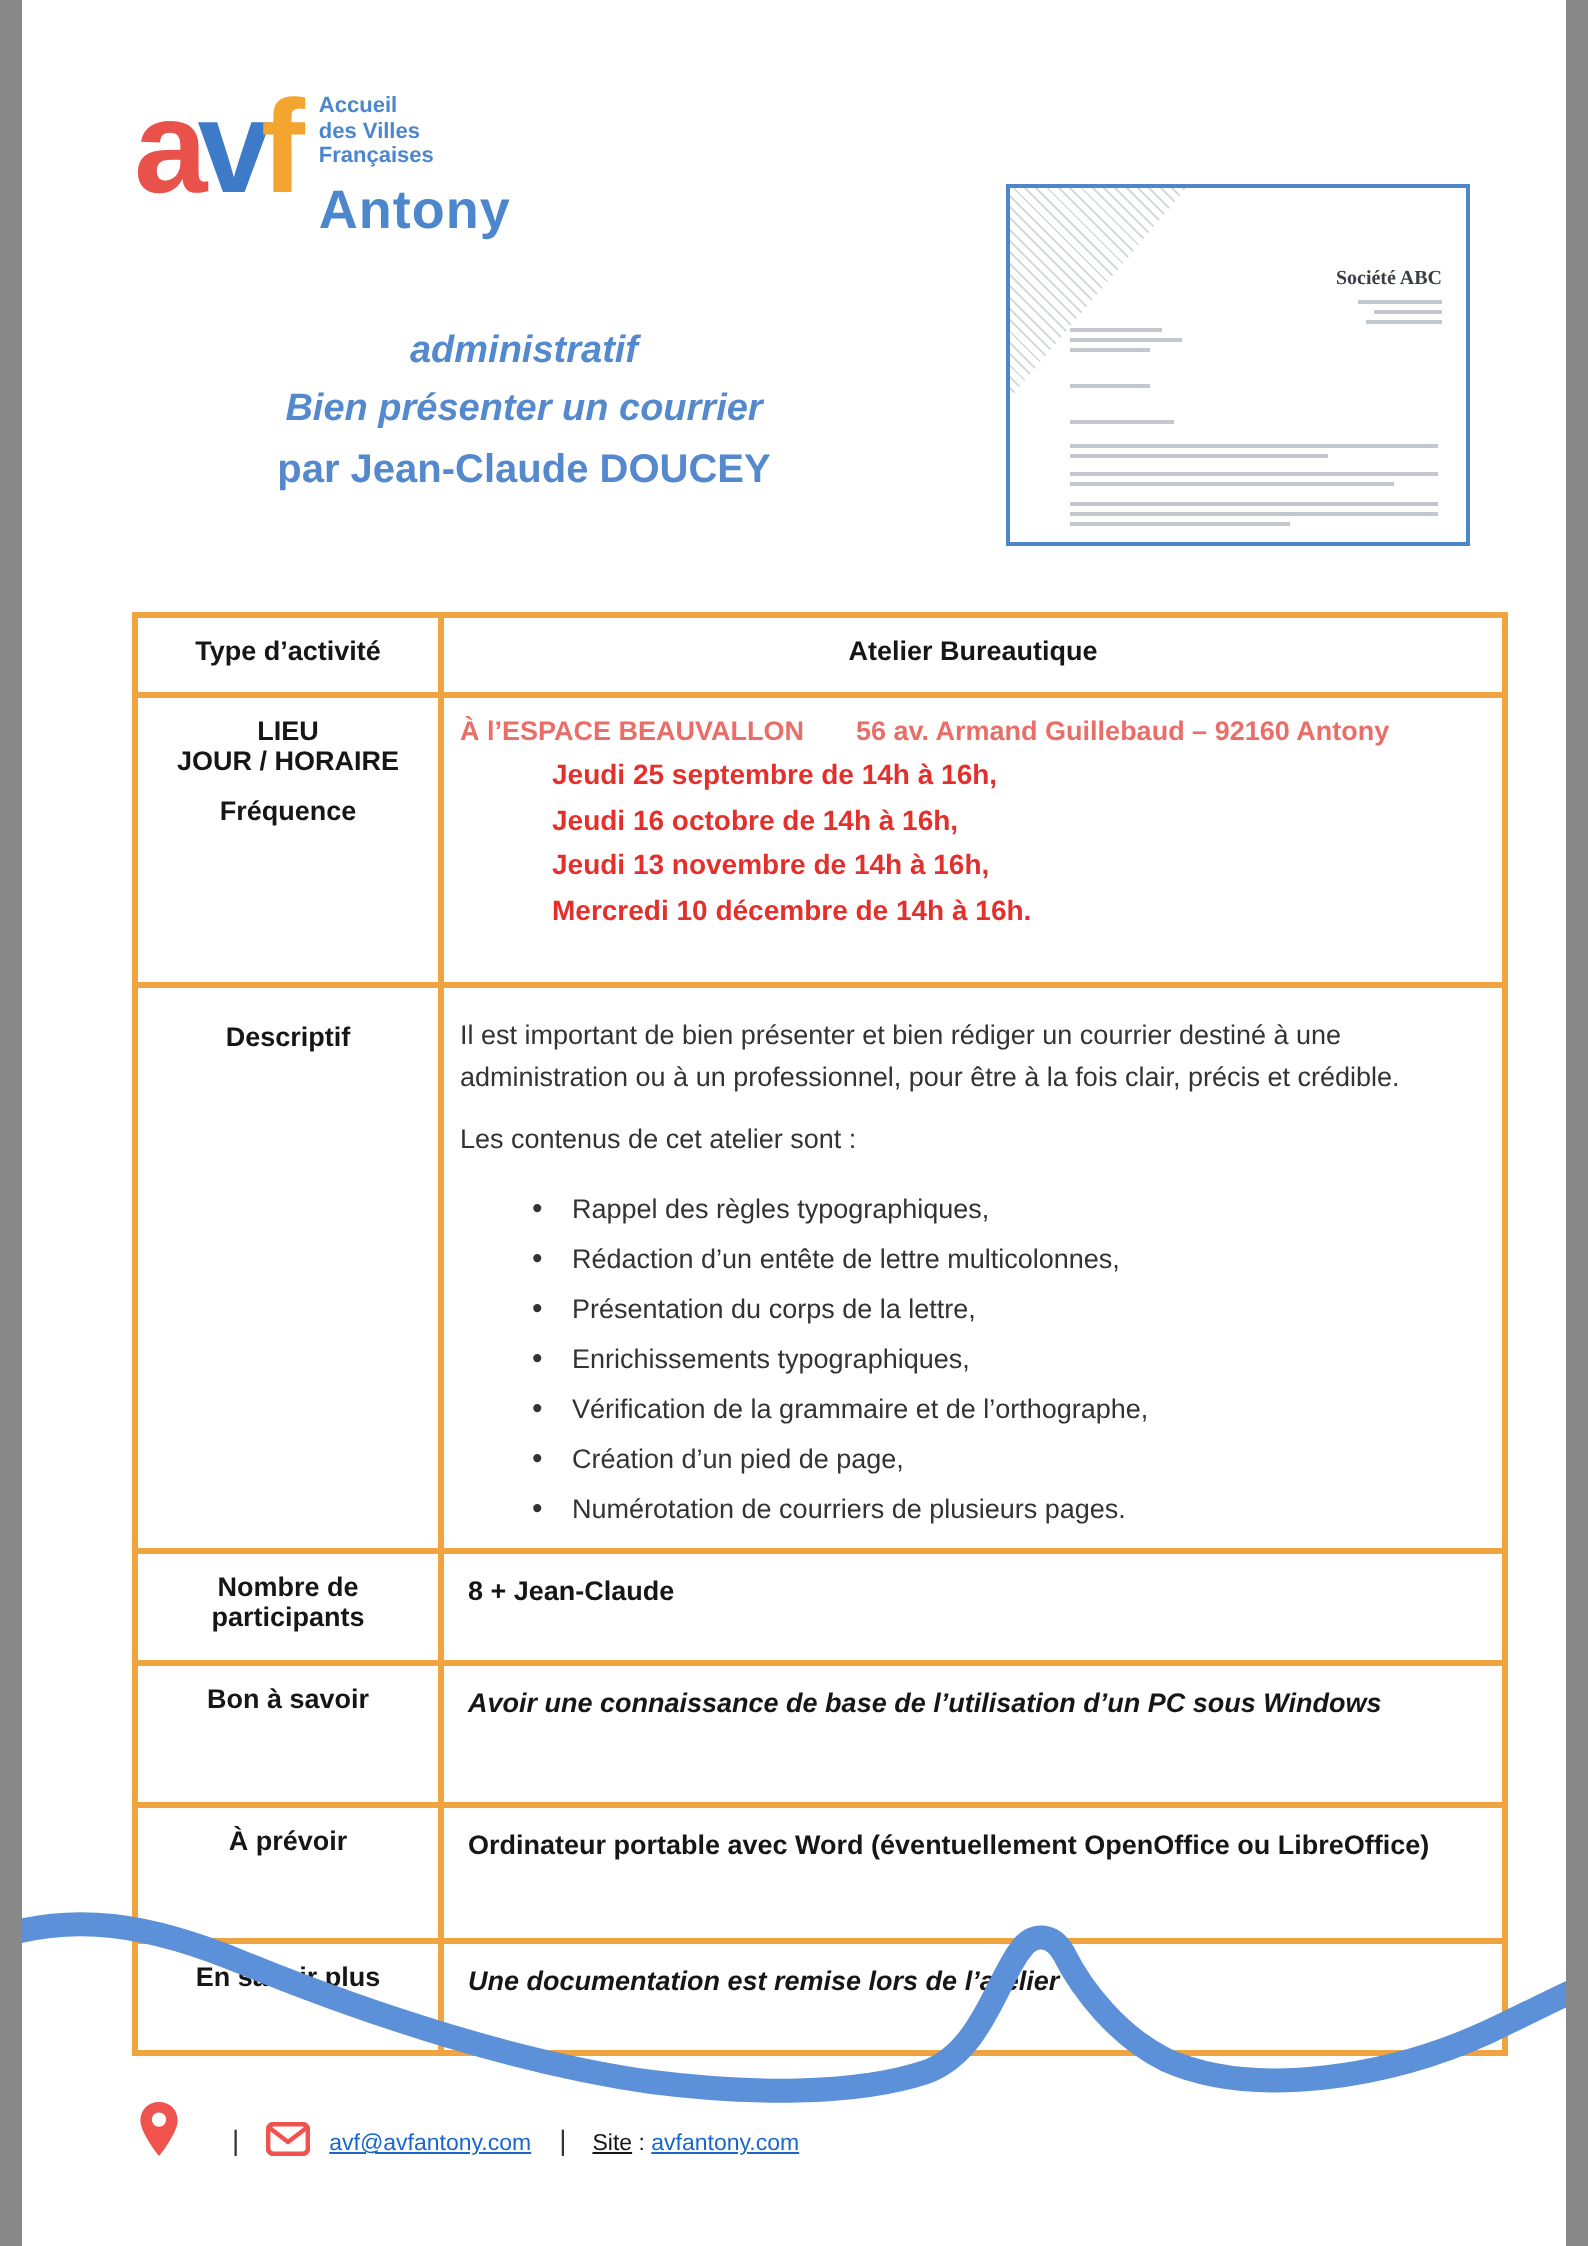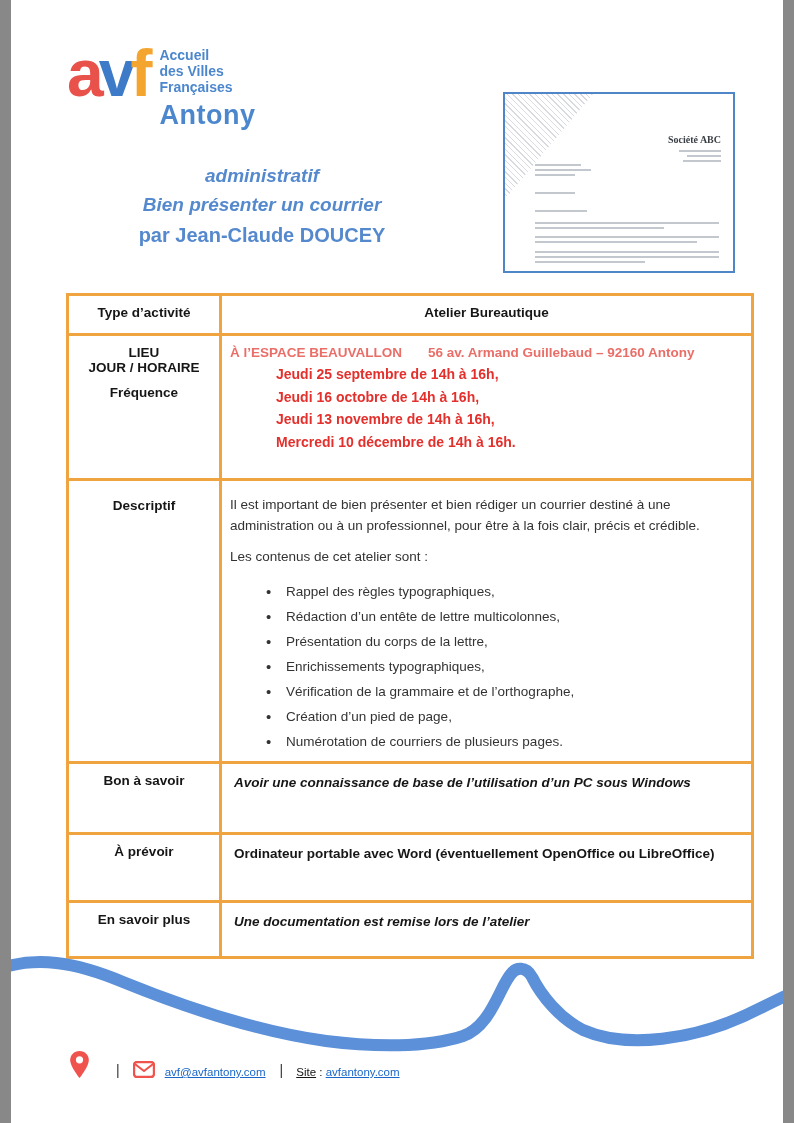--- a/index.html
+++ b/index.html
@@ -11,21 +11,21 @@
   }
 
   
   .logo { position:absolute; left:56px; top:42px; display:flex; align-items:flex-start; }
   .avf { font-size:66px; font-weight:800; line-height:0.95; letter-spacing:-5px; padding-right:12px; }
   .avf span { display:inline-block; }
   .avf .l-a { color:#E9514B; }
   .avf .l-v { color:#3D7BC8; }
   .avf .l-f { color:#F4A52F; }
   .logo-right { padding-top:5px; }
-  .tagline { color:#4C87CD; font-weight:700; font-size:14px; line-height:1.15; }
+  .tagline { color:#4C87CD; font-weight:700; font-size:11px; line-height:1.15; }
   .city { color:#4C87CD; font-weight:700; font-size:27px; letter-spacing:0.5px; margin-top:5px; }
 
   
   .letter { position:absolute; left:492px; top:92px; width:232px; height:181px;
             border:2px solid #4E86C8; background:#fff; }
   .hatch { position:absolute; left:0; top:0; width:88px; height:105px;
            background:repeating-linear-gradient(45deg,#ffffff 0 3px,#d7dade 3px 4px);
            clip-path:polygon(0 0,100% 0,0 100%); }
   .lt-company { position:absolute; right:12px; top:40px; font-family:"Liberation Serif", serif;
                 font-weight:700; font-size:10px; color:#3a3f46; }
@@ -39,21 +39,21 @@
   .lt-p2 { position:absolute; left:30px; top:142px; right:14px; }
   .lt-p3 { position:absolute; left:30px; top:157px; right:14px; }
 
   
   .title { position:absolute; left:62px; top:162px; width:378px; text-align:center;
            color:#5589CE; font-weight:700; font-style:italic; font-size:19px; line-height:1.5; }
   .byline { position:absolute; left:62px; top:224px; width:378px; text-align:center;
             color:#5589CE; font-weight:700; font-size:20px; }
 
   
-  table.activity { position:absolute; left:55px; top:293px; width:685px;
+  table.activity { position:absolute; left:55px; top:306px; width:685px;
                    border-collapse:collapse; table-layout:fixed; }
   table.activity td { border:3px solid #F0A43F; vertical-align:top; }
   td.lab { width:153px; text-align:center; font-weight:700; font-size:13.5px; padding-top:9px; }
   td.val { width:532px; font-size:13.5px; padding:9px 8px 4px 8px; }
   .center { text-align:center; font-weight:700; }
   .freq { margin-top:10px; }
   .loc-line { color:#EA6E68; font-weight:700; }
   .loc-gap { display:inline-block; width:26px; }
   .dates { margin-left:46px; margin-top:3px; color:#E4302C; font-weight:700; font-size:14px; line-height:1.62; }
   .desc { color:#333; line-height:1.52; padding-top:4px; }
@@ -167,20 +167,24 @@
           <li>Rappel des règles typographiques,</li>
           <li>Rédaction d’un entête de lettre multicolonnes,</li>
           <li>Présentation du corps de la lettre,</li>
           <li>Enrichissements typographiques,</li>
           <li>Vérification de la grammaire et de l’orthographe,</li>
           <li>Création d’un pied de page,</li>
           <li>Numérotation de courriers de plusieurs pages.</li>
         </ul>
       </td>
     </tr>
+    <tr style="height:56px">
+      <td class="lab">Nombre de participants</td>
+      <td class="val pad bold">8 + Jean-Claude</td>
+    </tr>
     <tr style="height:71px">
       <td class="lab">Bon à savoir</td>
       <td class="val pad boldital">Avoir une connaissance de base de l’utilisation d’un PC sous Windows</td>
     </tr>
     <tr style="height:68px">
       <td class="lab">À prévoir</td>
       <td class="val pad bold">Ordinateur portable avec Word (éventuellement OpenOffice ou LibreOffice)</td>
     </tr>
     <tr style="height:56px">
       <td class="lab">En savoir plus</td>

